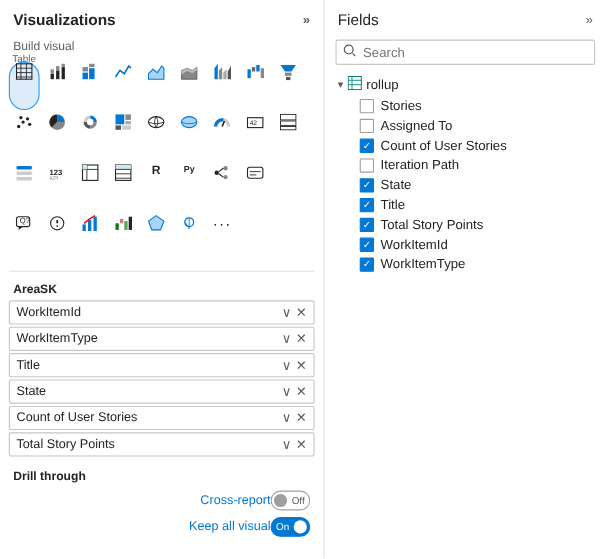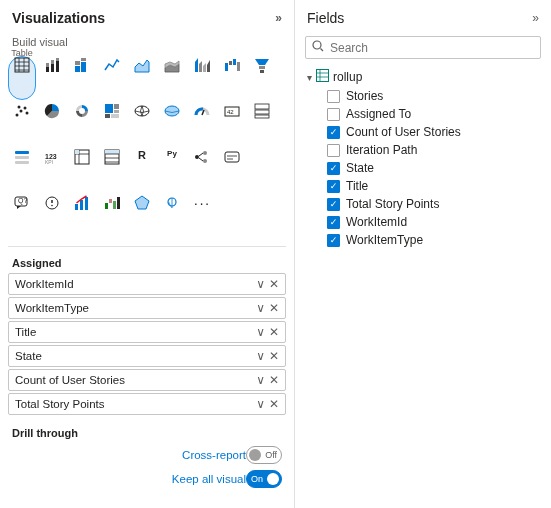--- a/index.html
+++ b/index.html
@@ -580,21 +580,21 @@
         </svg>
       </div>
       <div class="viz-item">
         <span style="font-size:14px;color:#252423;letter-spacing:1px;">···</span>
       </div>
     </div>
   </div>
 
   <div class="divider-line"></div>
 
-  <div class="section-label">Assigned</div>
+  <div class="section-label">AreaSK</div>
 
   <div class="columns-list">
     <div class="column-item">
       <span class="column-item-name">WorkItemId</span>
       <div class="column-item-actions">
         <span class="col-action-btn">∨</span>
         <span class="col-action-btn">✕</span>
       </div>
     </div>
     <div class="column-item">

